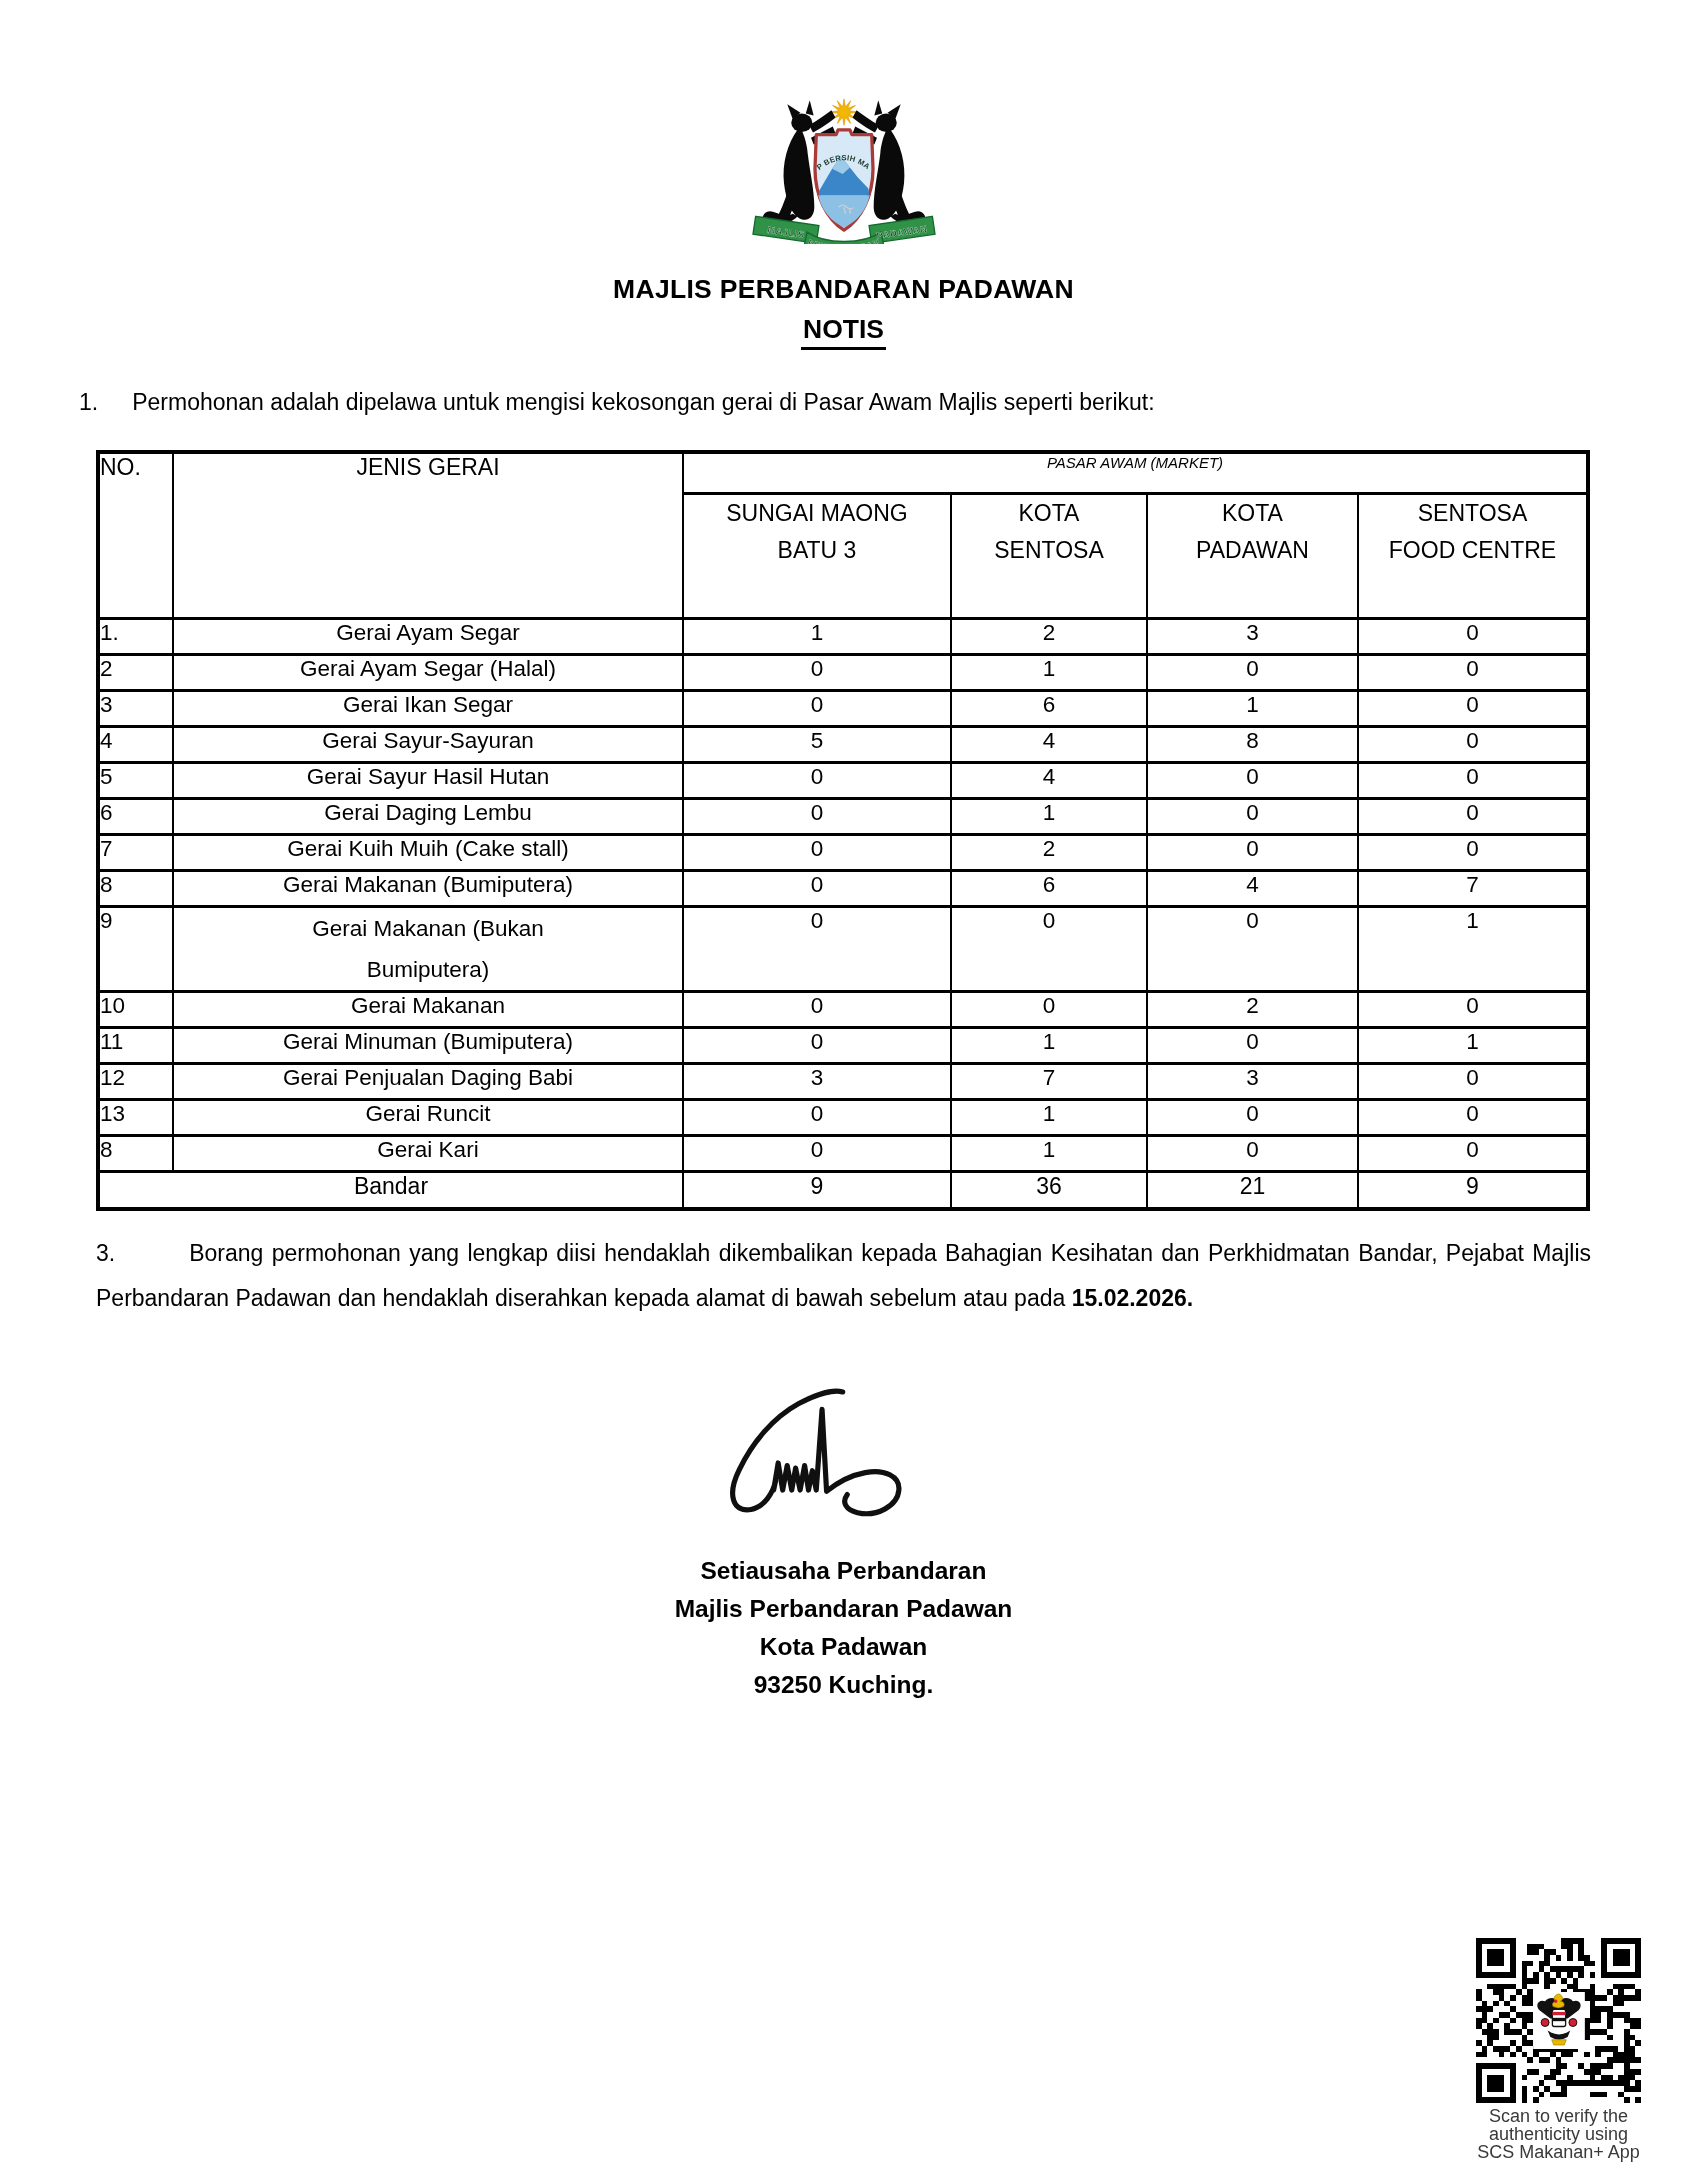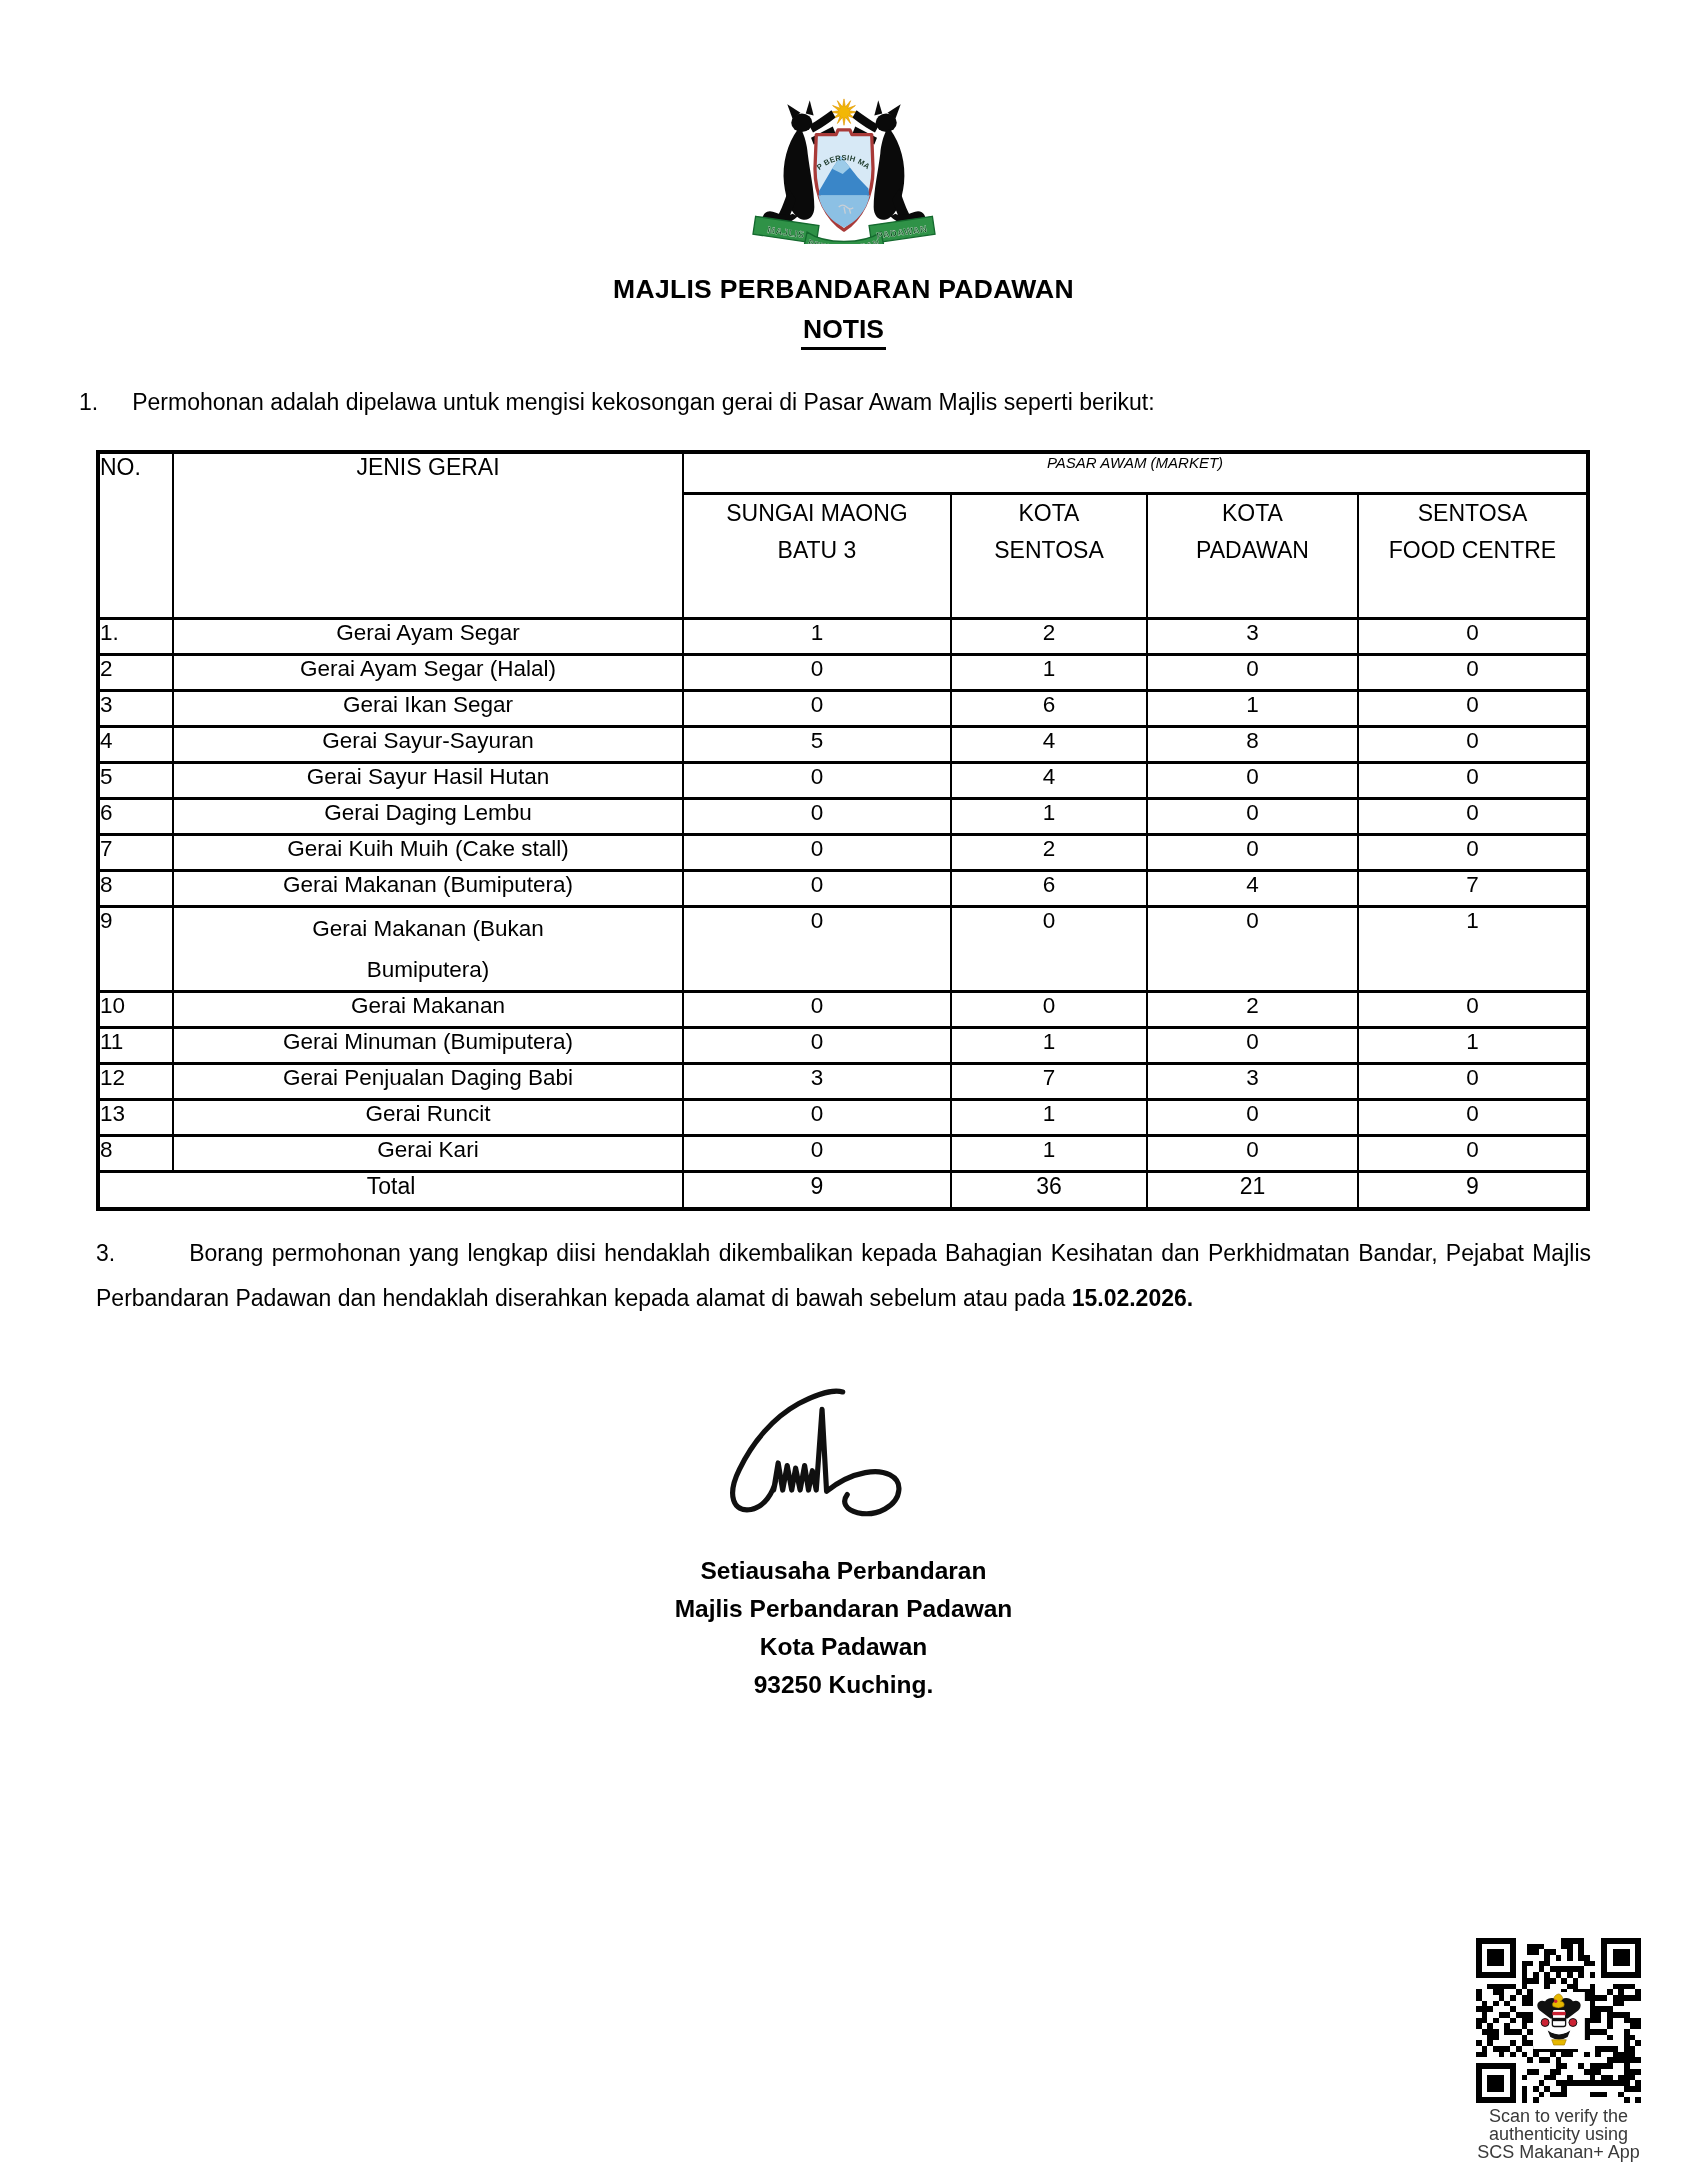--- a/index.html
+++ b/index.html
@@ -259,21 +259,21 @@
     </tr>
     <tr>
       <td class="c-no">8</td>
       <td class="c-name">Gerai Kari</td>
       <td class="c-val">0</td>
       <td class="c-val">1</td>
       <td class="c-val">0</td>
       <td class="c-val">0</td>
     </tr>
     <tr>
-      <td class="c-total-label" colspan="2">Total</td>
+      <td class="c-total-label" colspan="2">Bandar</td>
       <td class="c-total-val">9</td>
       <td class="c-total-val">36</td>
       <td class="c-total-val">21</td>
       <td class="c-total-val">9</td>
     </tr>
   </tbody>
     </table>
 
 
   <div class="para para3">

